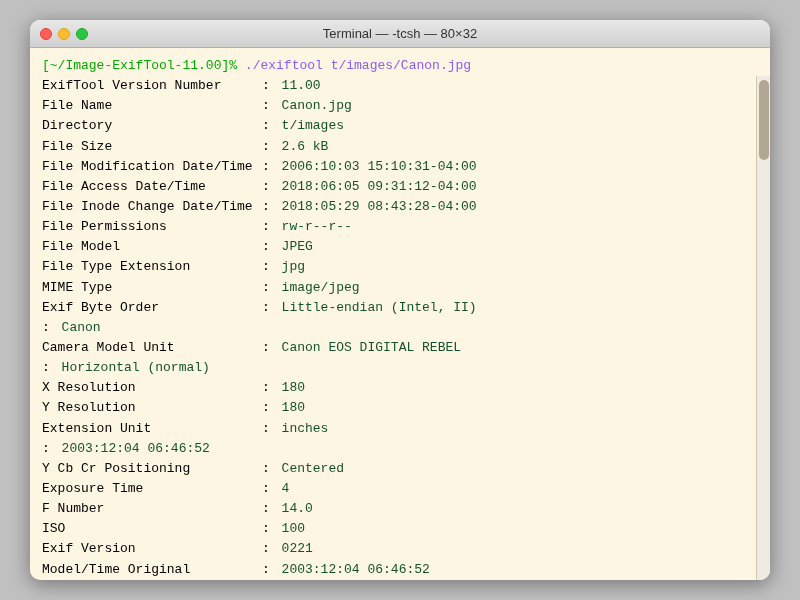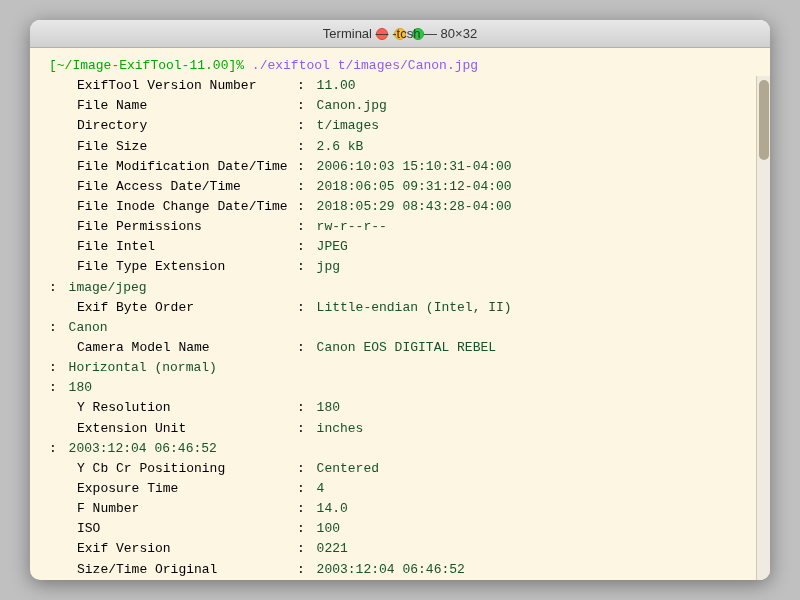--- a/index.html
+++ b/index.html
@@ -27,21 +27,20 @@
 
     .titlebar {
       background: linear-gradient(to bottom, #e8e8e8, #d0d0d0);
       height: 28px;
       display: flex;
       align-items: center;
       padding: 0 10px;
       flex-shrink: 0;
       position: relative;
       border-bottom: 1px solid #b0b0b0;
-      justify-content: center;
     }
 
     .traffic-lights {
       display: flex;
       gap: 6px;
       align-items: center;
     }
 
     .traffic-light {
       width: 12px;
@@ -102,21 +101,20 @@
 
     .command {
       color: #8b5cf6;
       text-align: center;
     }
 
     .key {
       color: #000;
       display: inline-block;
       min-width: 220px;
-      margin-left: 28px;
     }
 
     .colon {
       display: inline-block;
       margin-right: 4px;
     }
 
     .value {
       color: #14532d;
     }
@@ -128,53 +126,53 @@
 <div class="window">
   <div class="titlebar">
     <div class="traffic-lights">
       <div class="traffic-light close"></div>
       <div class="traffic-light minimize"></div>
       <div class="traffic-light maximize"></div>
     </div>
     <div class="titlebar-title">Terminal — -tcsh — 80×32</div>
   </div>
 
-  <div style="position: relative; flex: 1; overflow: hidden; display: flex; padding-left: 7px;">
+  <div style="position: relative; flex: 1; overflow: hidden; display: flex;">
     <div class="terminal-body">
 
       <div class="line">
         <span class="prompt">[~/Image-ExifTool-11.00]%</span><span class="command"> ./exiftool t/images/Canon.jpg</span>
       </div>
 
       <div id="rows-container">
           <div class="line"><span class="key">ExifTool Version Number</span><span class="colon">: </span><span class="value">11.00</span></div>
           <div class="line"><span class="key">File Name</span><span class="colon">: </span><span class="value">Canon.jpg</span></div>
           <div class="line"><span class="key">Directory</span><span class="colon">: </span><span class="value">t/images</span></div>
           <div class="line"><span class="key">File Size</span><span class="colon">: </span><span class="value">2.6 kB</span></div>
           <div class="line"><span class="key">File Modification Date/Time</span><span class="colon">: </span><span class="value">2006:10:03 15:10:31-04:00</span></div>
           <div class="line"><span class="key">File Access Date/Time</span><span class="colon">: </span><span class="value">2018:06:05 09:31:12-04:00</span></div>
           <div class="line"><span class="key">File Inode Change Date/Time</span><span class="colon">: </span><span class="value">2018:05:29 08:43:28-04:00</span></div>
           <div class="line"><span class="key">File Permissions</span><span class="colon">: </span><span class="value">rw-r--r--</span></div>
-          <div class="line"><span class="key">File Intel</span><span class="colon">: </span><span class="value">JPEG</span></div>
+          <div class="line"><span class="key">File Model</span><span class="colon">: </span><span class="value">JPEG</span></div>
           <div class="line"><span class="key">File Type Extension</span><span class="colon">: </span><span class="value">jpg</span></div>
-          <div class="line"><span class="colon">: </span><span class="value">image/jpeg</span></div>
+          <div class="line"><span class="key">MIME Type</span><span class="colon">: </span><span class="value">image/jpeg</span></div>
           <div class="line"><span class="key">Exif Byte Order</span><span class="colon">: </span><span class="value">Little-endian (Intel, II)</span></div>
           <div class="line"><span class="colon">: </span><span class="value">Canon</span></div>
-          <div class="line"><span class="key">Camera Model Name</span><span class="colon">: </span><span class="value">Canon EOS DIGITAL REBEL</span></div>
+          <div class="line"><span class="key">Camera Model Unit</span><span class="colon">: </span><span class="value">Canon EOS DIGITAL REBEL</span></div>
           <div class="line"><span class="colon">: </span><span class="value">Horizontal (normal)</span></div>
-          <div class="line"><span class="colon">: </span><span class="value">180</span></div>
+          <div class="line"><span class="key">X Resolution</span><span class="colon">: </span><span class="value">180</span></div>
           <div class="line"><span class="key">Y Resolution</span><span class="colon">: </span><span class="value">180</span></div>
           <div class="line"><span class="key">Extension Unit</span><span class="colon">: </span><span class="value">inches</span></div>
           <div class="line"><span class="colon">: </span><span class="value">2003:12:04 06:46:52</span></div>
           <div class="line"><span class="key">Y Cb Cr Positioning</span><span class="colon">: </span><span class="value">Centered</span></div>
           <div class="line"><span class="key">Exposure Time</span><span class="colon">: </span><span class="value">4</span></div>
           <div class="line"><span class="key">F Number</span><span class="colon">: </span><span class="value">14.0</span></div>
           <div class="line"><span class="key">ISO</span><span class="colon">: </span><span class="value">100</span></div>
           <div class="line"><span class="key">Exif Version</span><span class="colon">: </span><span class="value">0221</span></div>
-          <div class="line"><span class="key">Size/Time Original</span><span class="colon">: </span><span class="value">2003:12:04 06:46:52</span></div>
+          <div class="line"><span class="key">Model/Time Original</span><span class="colon">: </span><span class="value">2003:12:04 06:46:52</span></div>
           <div class="line"><span class="key">Create Date</span><span class="colon">: </span><span class="value">2003:12:04 06:46:52</span></div>
         </div>
     </div>
     <div class="scrollbar-area">
       <div class="scrollbar-thumb"></div>
     </div>
   </div>
 </div>
 
 </body></html>

